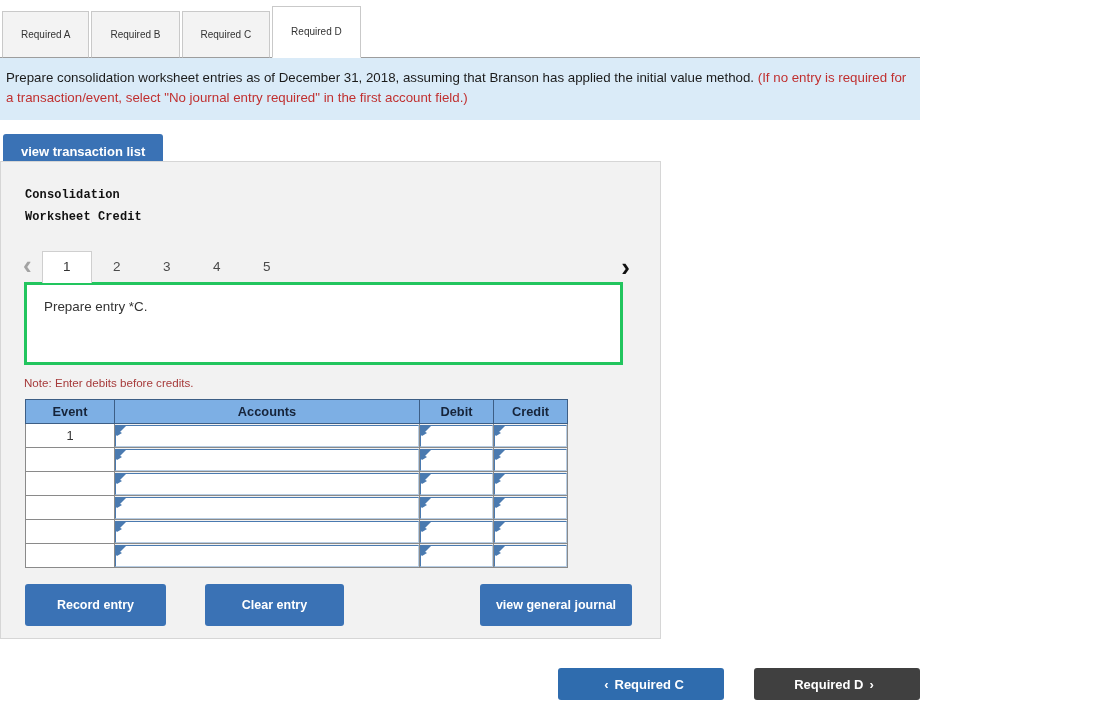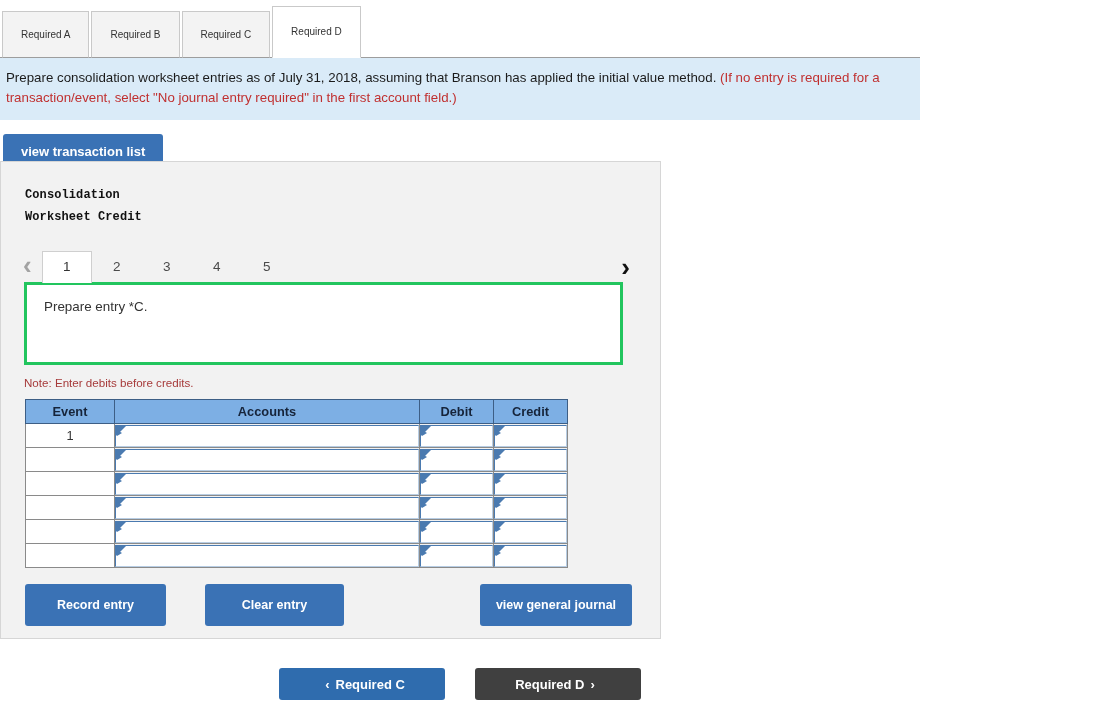--- a/index.html
+++ b/index.html
@@ -269,21 +269,21 @@
   .btn-vgj    { left: 455px; width: 152px; }
 
   
   .bottomnav {
     position: absolute;
     left: 0;
     top: 668px;
     width: 920px;
     height: 34px;
     display: flex;
-    justify-content: center;
+    justify-content: flex-end;
     gap: 30px;
   }
   .navbtn {
     width: 166px;
     height: 32px;
     line-height: 32px;
     border-radius: 3px;
     font-weight: bold;
     font-size: 13px;
     color: #ffffff;
@@ -300,21 +300,21 @@
 <body>
 
 <div class="tabstrip">
   <div class="tab">Required A</div>
   <div class="tab">Required B</div>
   <div class="tab">Required C</div>
   <div class="tab active">Required D</div>
 </div>
 
 <div class="banner">
-  <span>Prepare consolidation worksheet entries as of July 31, 2018, assuming that Branson has applied the initial value method.</span>
+  <span>Prepare consolidation worksheet entries as of December 31, 2018, assuming that Branson has applied the initial value method.</span>
   <span class="hint">(If no entry is required for a transaction/event, select "No journal entry required" in the first account field.)</span>
 </div>
 
 <div class="vtl-wrap">
   <button class="btn btn-vtl">view transaction list</button>
 </div>
 
 <div class="panel">
 
   <div class="panel-title">

